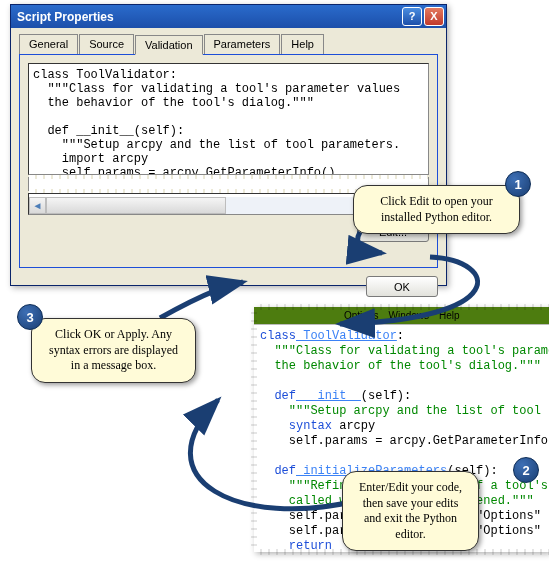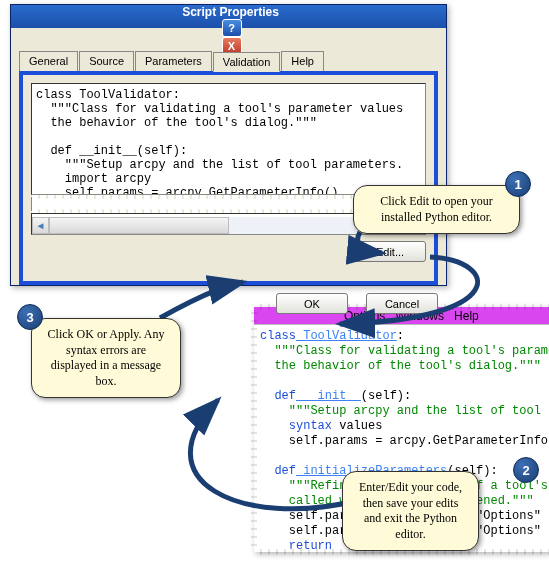--- a/index.html
+++ b/index.html
@@ -1,29 +1,29 @@
 <!DOCTYPE html>
 <html><head>
 <meta charset="utf-8">
 <style>
   * { box-sizing: border-box; margin: 0; padding: 0; }
   body { font-family: Tahoma, Verdana, sans-serif; font-size: 11px; background: #fff; width: 549px; height: 569px; position: relative; overflow: hidden; }
   
   
   .dialog { position: absolute; left: 10px; top: 4px; width: 437px; height: 282px; border: 1px solid #0a246a; background: #ece9d8; box-shadow: 2px 2px 6px rgba(0,0,0,0.3); }
-  .titlebar { height: 23px; background: linear-gradient(to bottom, #2a6bcc, #1c4faa); color: #fff; display: flex; align-items: center; padding: 0 2px 0 6px; font-size: 12px; font-weight: bold; flex-direction: column; }
+  .titlebar { height: 23px; background: linear-gradient(to bottom, #2a6bcc, #1c4faa); color: #fff; display: flex; align-items: center; padding: 0 2px 0 6px; font-size: 12px; font-weight: bold; }
   .titlebar span { flex: 1; }
   .titlebar .btn { width: 20px; height: 19px; margin-left: 2px; background: linear-gradient(to bottom, #4a8de0, #1c4faa); border: 1px solid #fff; border-radius: 3px; color: #fff; font-size: 11px; text-align: center; line-height: 16px; cursor: pointer; }
   .titlebar .btn.close { background: linear-gradient(to bottom, #e47a5f, #c0392b); }
   
-  .dialog-body { padding: 23px 8px 8px 8px; }
+  .dialog-body { padding: 6px 8px 8px 8px; }
   .tabrow { display: flex; border-bottom: 1px solid #888; margin-bottom: -1px; }
   .tab { padding: 3px 9px; border: 1px solid #888; border-bottom: none; background: #ece9d8; margin-right: 1px; font-size: 11px; cursor: pointer; position: relative; }
   .tab.active { background: #ece9d8; border-bottom: 1px solid #ece9d8; z-index: 2; top: 1px; }
-  .tab-panel { border: 4px solid #1d4ed8; background: #ece9d8; padding: 8px; height: 214px; position: relative; }
+  .tab-panel { border: 1px solid #1d4ed8; background: #ece9d8; padding: 8px; height: 214px; position: relative; }
   
   .code-inset { background: #fff; border: 1px inset #888; padding: 4px; height: 112px; overflow: hidden; font-family: "Courier New", monospace; font-size: 12px; white-space: pre; color: #000; margin-bottom: 2px; }
   .torn-strip { height: 14px; background: #fff; position: relative; border-left: 1px solid #888; border-right: 1px solid #888; }
   .torn-strip::before, .torn-strip::after { content:""; position:absolute; left:0; right:0; height:4px; background: repeating-linear-gradient(90deg, #fff 0 6px, #ece9d8 6px 8px); }
   .torn-strip::before { top:-2px; }
   .torn-strip::after { bottom:-2px; }
   
   .scroll-area { background: #fff; border: 1px inset #888; height: 22px; margin-top: 2px; display: flex; align-items: flex-end; }
   .hscroll { flex: 1; height: 17px; background: #e6e6e6; display: flex; }
   .hscroll .arrow, .hscroll .thumb { height: 17px; border: 1px solid #bdbdbd; background: linear-gradient(to bottom, #f5f5f5, #d9d9d9); }
@@ -32,39 +32,39 @@
   .hscroll .thumb { position: absolute; left: 0; width: 180px; cursor: pointer; }
   
   .edit-btn-row { text-align: right; margin-top: 6px; }
   .winbtn { min-width: 72px; height: 21px; padding: 0 10px; font-size: 11px; background: linear-gradient(to bottom, #fff, #e2e2dc); border: 1px solid #7a7a7a; border-radius: 3px; cursor: pointer; }
   .winbtn.disabled { color: #9a9a9a; cursor: default; }
   
   .dialog-buttons { display: flex; justify-content: flex-end; gap: 18px; padding: 0 8px 8px 8px; }
   
   
   .editor-snip { position: absolute; left: 254px; top: 307px; width: 295px; height: 245px; background: #fff; box-shadow: 2px 2px 6px rgba(0,0,0,0.3); }
-  .ed-menubar { height: 18px; background: #d946ef; border-bottom: 1px solid #bbb; font-size: 12px; padding-left: 90px; display: flex; gap: 10px; align-items: center; color: #000; }
+  .ed-menubar { height: 18px; background: #4d7c0f; border-bottom: 1px solid #bbb; font-size: 10px; padding-left: 90px; display: flex; gap: 10px; align-items: center; color: #000; }
   .ed-menubar span { cursor: pointer; }
   .ed-code { font-family: "Courier New", monospace; font-size: 12px; padding: 4px 6px; white-space: pre; line-height: 15px; position: relative; overflow: hidden; height: 227px; }
   .ed-code .kw { color: #1d4ed8; }
   .ed-code .cls { color: #3b82f6; text-decoration: underline; }
   .ed-code .str { color: #008800; }
   .editor-snip::before { content:""; position:absolute; left:0; top:-3px; right:0; height:6px; background: repeating-linear-gradient(90deg, transparent 0 6px, rgba(0,0,0,0.1) 6px 8px); }
   .editor-snip::after { content:""; position:absolute; left:0; bottom:-3px; right:0; height:6px; background: repeating-linear-gradient(90deg, transparent 0 6px, rgba(0,0,0,0.1) 6px 8px); }
   .ed-left-tear { position:absolute; left:-3px; top:0; bottom:0; width:6px; background: repeating-linear-gradient(0deg, transparent 0 6px, rgba(0,0,0,0.1) 6px 8px); }
 
   
   .callout { position: absolute; background: #fffbd8; border: 1px solid #333; border-radius: 14px; padding: 8px 12px; font-family: "Comic Sans MS", "Segoe Script", cursive; font-size: 12px; text-align: center; color: #000; box-shadow: 2px 2px 5px rgba(0,0,0,0.4); line-height: 1.3; }
   .badge { position: absolute; width: 26px; height: 26px; border-radius: 50%; background: radial-gradient(circle at 35% 30%, #3d6fb5, #1a3e72); color: #fff; font-family: "Trebuchet MS", sans-serif; font-weight: bold; font-size: 13px; text-align: center; line-height: 26px; border: 1px solid #0a2a55; }
   
   .callout1 { left: 353px; top: 185px; width: 167px; }
   .badge1 { left: 505px; top: 171px; }
   .callout2 { left: 342px; top: 471px; width: 137px; }
   .badge2 { left: 513px; top: 457px; }
-  .callout3 { left: 31px; top: 318px; width: 150px; }
+  .callout3 { left: 31px; top: 318px; width: 165px; }
   .badge3 { left: 17px; top: 304px; }
   
   
   svg.arrows { position:absolute; left:0; top:0; width:549px; height:569px; pointer-events:none; z-index: 5; }
   
   .callout { z-index: 6; }
   .badge { z-index: 7; }
   .dialog { z-index: 2; }
   .editor-snip { z-index: 1; }
   
@@ -92,22 +92,22 @@
 <div class="dialog">
   <div class="titlebar">
     <span>Script Properties</span>
     <div class="btn">?</div>
     <div class="btn close">X</div>
   </div>
   <div class="dialog-body">
     <div class="tabrow">
       <div class="tab">General</div>
       <div class="tab">Source</div>
+      <div class="tab active">Validation</div>
       <div class="tab">Parameters</div>
-      <div class="tab active">Validation</div>
       <div class="tab">Help</div>
     </div>
     <div class="tab-panel">
       <div class="code-inset">class ToolValidator:
   """Class for validating a tool's parameter values
   the behavior of the tool's dialog."""
 
   def __init__(self):
     """Setup arcpy and the list of tool parameters.
     import arcpy
@@ -122,38 +122,37 @@
           <div class="arrow">►</div>
         </div>
       </div>
       <div class="edit-btn-row">
         <button class="winbtn">Edit...</button>
       </div>
     </div>
   </div>
   <div class="dialog-buttons">
     <button class="winbtn">OK</button>
-    <button class="winbtn">Cancel</button>
   </div>
 </div>
 
 <div class="editor-snip">
   <div class="ed-left-tear"></div>
   <div class="ed-menubar">
     <span>Options</span>
     <span>Windows</span>
     <span>Help</span>
   </div>
   <div class="ed-code"><span class="kw">class</span><span class="cls"> ToolValidator</span><span>:</span>
 <span class="str">  """Class for validating a tool's parameter values</span>
 <span class="str">  the behavior of the tool's dialog."""</span>
 <span></span>
 <span class="kw">  def</span><span class="cls"> __init__</span><span>(self):</span>
 <span class="str">    """Setup arcpy and the list of tool parameters."""</span>
-<span class="kw">    syntax</span><span> values</span>
+<span class="kw">    syntax</span><span> arcpy</span>
 <span>    self.params = arcpy.GetParameterInfo()</span>
 <span></span>
 <span class="kw">  def</span><span class="cls"> initializeParameters</span><span>(self):</span>
 <span class="str">    """Refine the properties of a tool's parameters.</span>
 <span class="str">    called when the tool is opened."""</span>
 <span>    self.params[0].category = "Options"</span>
 <span>    self.params[1].category = "Options"</span>
 <span class="kw">    return</span></div>
 </div>
 

